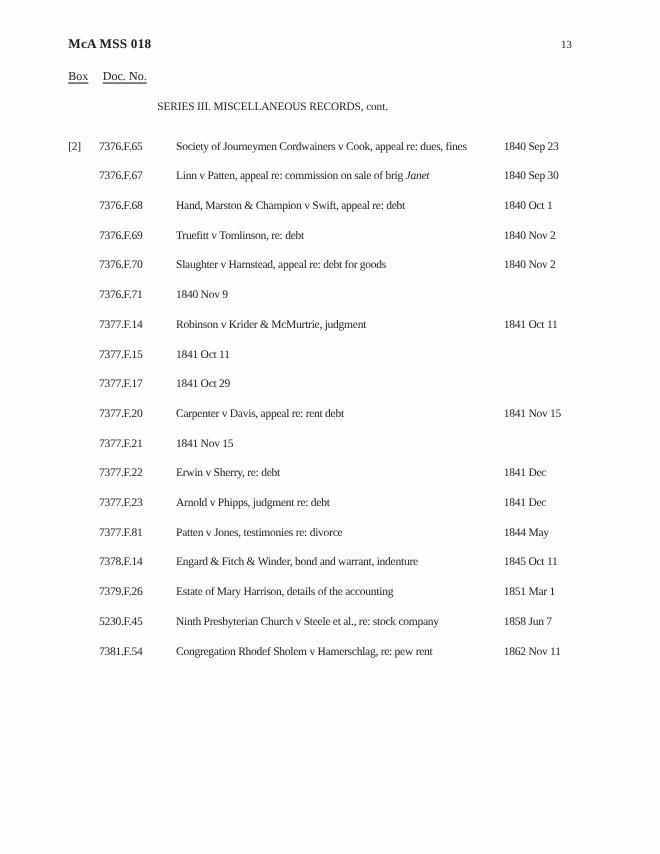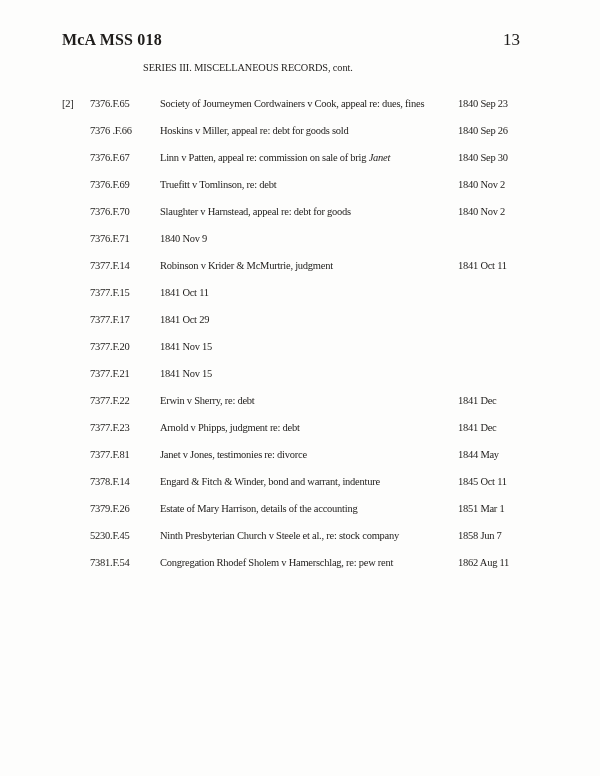--- a/index.html
+++ b/index.html
@@ -19,25 +19,25 @@
   }
   .page-header {
     display: flex;
     justify-content: space-between;
     align-items: baseline;
     padding: 33px 80px 0 62px;
     line-height: 14px;
   }
   .collection-title {
     font-weight: 700;
-    font-size: 16px;
+    font-size: 12px;
     letter-spacing: 0.2px;
   }
   .page-number {
-    font-size: 17px;
+    font-size: 10px;
   }
   .col-headers {
     margin: 15px 0 0 62px;
     font-size: 11px;
     line-height: 13px;
   }
   .col-headers .u {
     text-decoration: underline;
     text-underline-offset: 2px;
     text-decoration-thickness: 0.8px;
@@ -75,44 +75,47 @@
 </head>
 <body>
 
 <div class="page">
 
   <div class="page-header">
     <span class="collection-title">McA MSS 018</span>
     <span class="page-number">13</span>
   </div>
 
+  <div class="col-headers">
+    <span class="u box-h">Box</span><span class="u">Doc. No.</span>
+  </div>
 
   <div class="series-heading">SERIES III. MISCELLANEOUS RECORDS, cont.</div>
 
   <div class="records-list">
       <div class="row">
         <span class="cell">[2]</span>
         <span class="cell">7376.F.65</span>
         <span class="cell desc">Society of Journeymen Cordwainers v Cook, appeal re: dues, fines</span>
         <span class="cell">1840 Sep 23</span>
       </div>
       <div class="row">
         <span class="cell"></span>
-        <span class="cell">7376 .F.66</span>
-        <span class="cell desc">Hoskins v Miller, appeal re: debt for goods sold</span>
-        <span class="cell">1840 Sep 26</span>
-      </div>
-      <div class="row">
-        <span class="cell"></span>
         <span class="cell">7376.F.67</span>
         <span class="cell desc">Linn v Patten, appeal re: commission on sale of brig <i>Janet</i></span>
         <span class="cell">1840 Sep 30</span>
       </div>
       <div class="row">
         <span class="cell"></span>
+        <span class="cell">7376.F.68</span>
+        <span class="cell desc">Hand, Marston &amp; Champion v Swift, appeal re: debt</span>
+        <span class="cell">1840 Oct 1</span>
+      </div>
+      <div class="row">
+        <span class="cell"></span>
         <span class="cell">7376.F.69</span>
         <span class="cell desc">Truefitt v Tomlinson, re: debt</span>
         <span class="cell">1840 Nov 2</span>
       </div>
       <div class="row">
         <span class="cell"></span>
         <span class="cell">7376.F.70</span>
         <span class="cell desc">Slaughter v Harnstead, appeal re: debt for goods</span>
         <span class="cell">1840 Nov 2</span>
       </div>
@@ -133,20 +136,21 @@
         <span class="cell">1841 Oct 11</span>
       </div>
       <div class="row">
         <span class="cell"></span>
         <span class="cell">7377.F.17</span>
         <span class="cell">1841 Oct 29</span>
       </div>
       <div class="row">
         <span class="cell"></span>
         <span class="cell">7377.F.20</span>
+        <span class="cell desc">Carpenter v Davis, appeal re: rent debt</span>
         <span class="cell">1841 Nov 15</span>
       </div>
       <div class="row">
         <span class="cell"></span>
         <span class="cell">7377.F.21</span>
         <span class="cell">1841 Nov 15</span>
       </div>
       <div class="row">
         <span class="cell"></span>
         <span class="cell">7377.F.22</span>
@@ -155,21 +159,21 @@
       </div>
       <div class="row">
         <span class="cell"></span>
         <span class="cell">7377.F.23</span>
         <span class="cell desc">Arnold v Phipps, judgment re: debt</span>
         <span class="cell">1841 Dec</span>
       </div>
       <div class="row">
         <span class="cell"></span>
         <span class="cell">7377.F.81</span>
-        <span class="cell desc">Janet v Jones, testimonies re: divorce</span>
+        <span class="cell desc">Patten v Jones, testimonies re: divorce</span>
         <span class="cell">1844 May</span>
       </div>
       <div class="row">
         <span class="cell"></span>
         <span class="cell">7378.F.14</span>
         <span class="cell desc">Engard &amp; Fitch &amp; Winder, bond and warrant, indenture</span>
         <span class="cell">1845 Oct 11</span>
       </div>
       <div class="row">
         <span class="cell"></span>
@@ -180,17 +184,17 @@
       <div class="row">
         <span class="cell"></span>
         <span class="cell">5230.F.45</span>
         <span class="cell desc">Ninth Presbyterian Church v Steele et al., re: stock company</span>
         <span class="cell">1858 Jun 7</span>
       </div>
       <div class="row">
         <span class="cell"></span>
         <span class="cell">7381.F.54</span>
         <span class="cell desc">Congregation Rhodef Sholem v Hamerschlag, re: pew rent</span>
-        <span class="cell">1862 Aug 11</span>
+        <span class="cell">1862 Nov 11</span>
       </div>
     </div>
 
 </div>
 
 </body></html>

